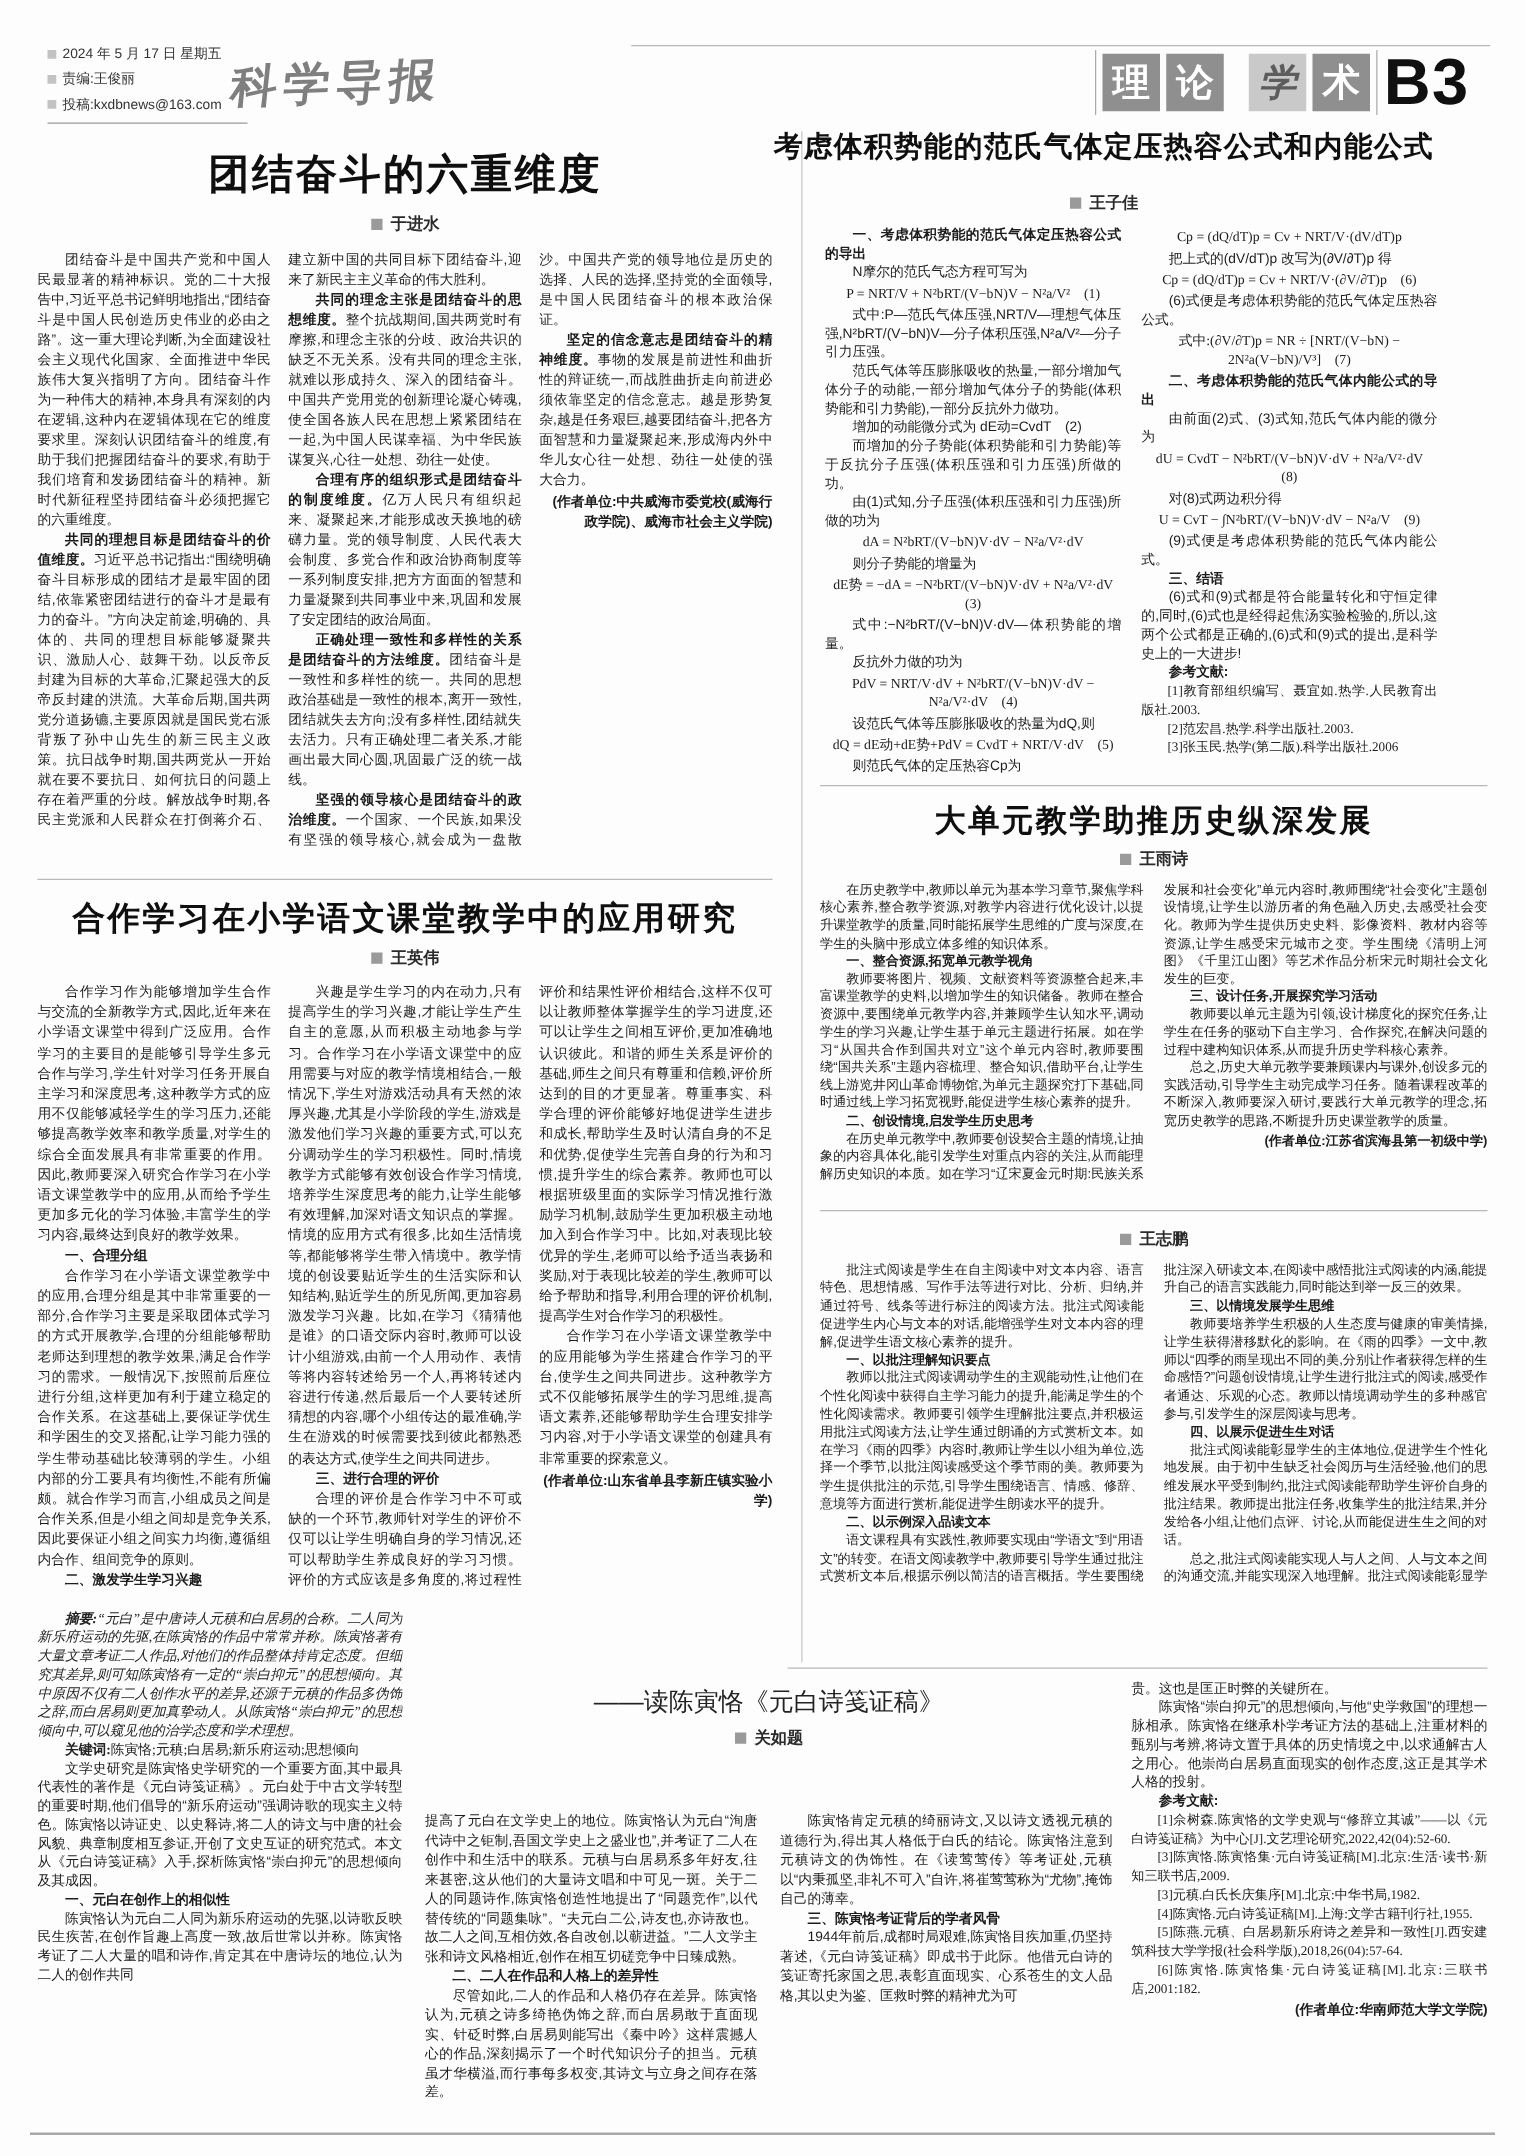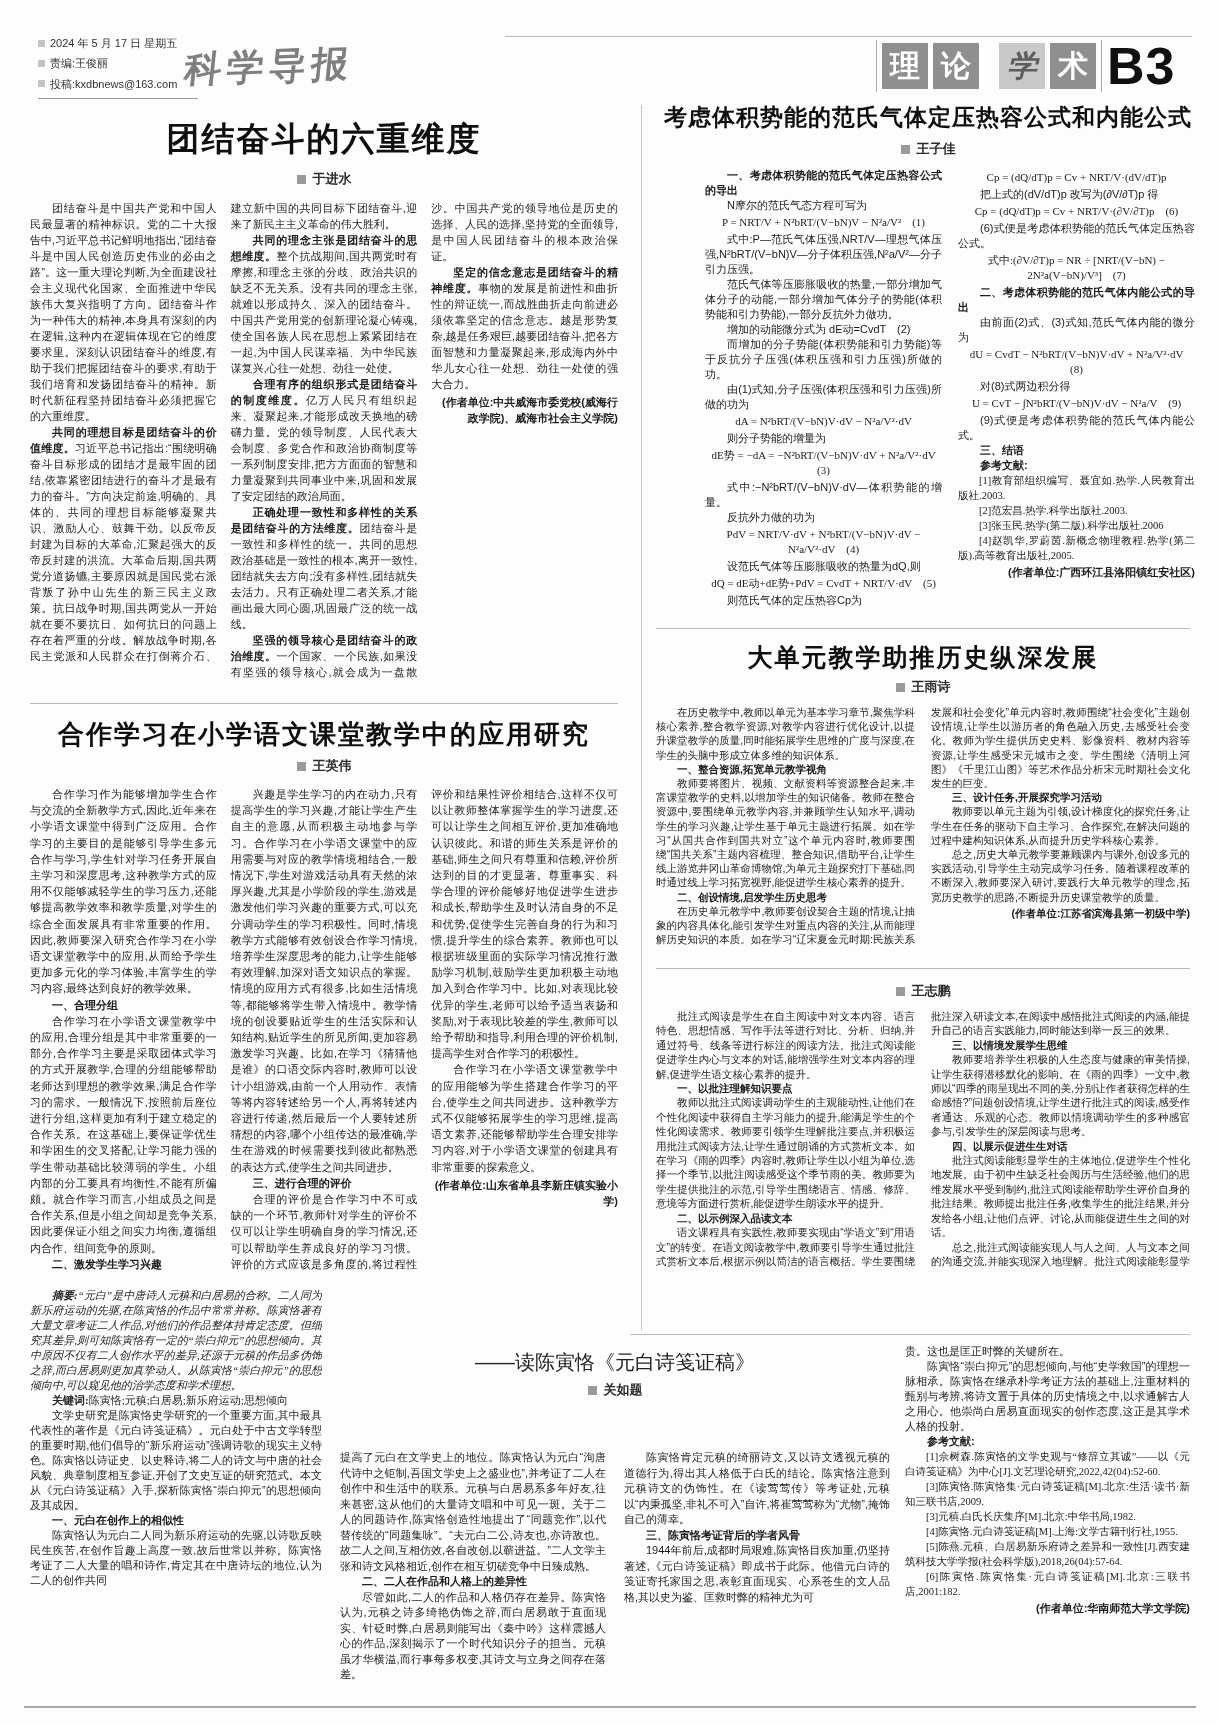--- a/index.html
+++ b/index.html
@@ -101,23 +101,23 @@
         <div class="para p"><span class="ld">共同的理想目标是团结奋斗的价值维度。</span><span>习近平总书记指出:“围绕明确奋斗目标形成的团结才是最牢固的团结,依靠紧密团结进行的奋斗才是最有力的奋斗。”方向决定前途,明确的、具体的、共同的理想目标能够凝聚共识、激励人心、鼓舞干劲。以反帝反封建为目标的大革命,汇聚起强大的反帝反封建的洪流。大革命后期,国共两党分道扬镳,主要原因就是国民党右派背叛了孙中山先生的新三民主义政策。抗日战争时期,国共两党从一开始就在要不要抗日、如何抗日的问题上存在着严重的分歧。解放战争时期,各民主党派和人民群众在打倒蒋介石、建立新中国的共同目标下团结奋斗,迎来了新民主主义革命的伟大胜利。</span></div>
         <div class="para p"><span class="ld">共同的理念主张是团结奋斗的思想维度。</span><span>整个抗战期间,国共两党时有摩擦,和理念主张的分歧、政治共识的缺乏不无关系。没有共同的理念主张,就难以形成持久、深入的团结奋斗。中国共产党用党的创新理论凝心铸魂,使全国各族人民在思想上紧紧团结在一起,为中国人民谋幸福、为中华民族谋复兴,心往一处想、劲往一处使。</span></div>
         <div class="para p"><span class="ld">合理有序的组织形式是团结奋斗的制度维度。</span><span>亿万人民只有组织起来、凝聚起来,才能形成改天换地的磅礴力量。党的领导制度、人民代表大会制度、多党合作和政治协商制度等一系列制度安排,把方方面面的智慧和力量凝聚到共同事业中来,巩固和发展了安定团结的政治局面。</span></div>
         <div class="para p"><span class="ld">正确处理一致性和多样性的关系是团结奋斗的方法维度。</span><span>团结奋斗是一致性和多样性的统一。共同的思想政治基础是一致性的根本,离开一致性,团结就失去方向;没有多样性,团结就失去活力。只有正确处理二者关系,才能画出最大同心圆,巩固最广泛的统一战线。</span></div>
         <div class="para p"><span class="ld">坚强的领导核心是团结奋斗的政治维度。</span><span>一个国家、一个民族,如果没有坚强的领导核心,就会成为一盘散沙。中国共产党的领导地位是历史的选择、人民的选择,坚持党的全面领导,是中国人民团结奋斗的根本政治保证。</span></div>
         <div class="para p"><span class="ld">坚定的信念意志是团结奋斗的精神维度。</span><span>事物的发展是前进性和曲折性的辩证统一,而战胜曲折走向前进必须依靠坚定的信念意志。越是形势复杂,越是任务艰巨,越要团结奋斗,把各方面智慧和力量凝聚起来,形成海内外中华儿女心往一处想、劲往一处使的强大合力。</span></div>
         <div class="para attr"><span>(作者单位:中共威海市委党校(威海行政学院)、威海市社会主义学院)</span></div>
       </div>
   </div>
 
-  <div class="pos" style="left:661px; top:102px; width:534px;">
+  <div class="pos" style="left:616px; top:102px; width:534px;">
     <div class="art-title" style="font-size:23px; line-height:30px; letter-spacing:1px;">考虑体积势能的范氏气体定压热容公式和内能公式</div>
-    <div class="byline" style="margin-top:8px;">
+    <div class="byline" style="margin-top:21px;">
       <span class="sq"></span>
       <span>王子佳</span>
     </div>
     <div class="flow flow-a2" style="margin-top:10px; height:452px;margin-left:44px;">
 
     <div class="para h"><span>一、考虑体积势能的范氏气体定压热容公式的导出</span></div>
         <div class="para p"><span>N摩尔的范氏气态方程可写为</span></div>
         <div class="para f"><span>P = NRT/V + N²bRT/(V−bN)V − N²a/V²　(1)</span></div>
         <div class="para p"><span>式中:P—范氏气体压强,NRT/V—理想气体压强,N²bRT/(V−bN)V—分子体积压强,N²a/V²—分子引力压强。</span></div>
         <div class="para p"><span>范氏气体等压膨胀吸收的热量,一部分增加气体分子的动能,一部分增加气体分子的势能(体积势能和引力势能),一部分反抗外力做功。</span></div>
@@ -138,20 +138,21 @@
         <div class="para f"><span>Cp = (dQ/dT)p = Cv + NRT/V·(∂V/∂T)p　(6)</span></div>
         <div class="para p"><span>(6)式便是考虑体积势能的范氏气体定压热容公式。</span></div>
         <div class="para f"><span>式中:(∂V/∂T)p = NR ÷ [NRT/(V−bN) − 2N²a(V−bN)/V³]　(7)</span></div>
         <div class="para h"><span>二、考虑体积势能的范氏气体内能公式的导出</span></div>
         <div class="para p"><span>由前面(2)式、(3)式知,范氏气体内能的微分为</span></div>
         <div class="para f"><span>dU = CvdT − N²bRT/(V−bN)V·dV + N²a/V²·dV　(8)</span></div>
         <div class="para p"><span>对(8)式两边积分得</span></div>
         <div class="para f"><span>U = CvT − ∫N²bRT/(V−bN)V·dV − N²a/V　(9)</span></div>
         <div class="para p"><span>(9)式便是考虑体积势能的范氏气体内能公式。</span></div>
         <div class="para h"><span>三、结语</span></div>
+        <div class="para p"><span>(6)式和(9)式都是符合能量转化和守恒定律的,同时,(6)式也是经得起焦汤实验检验的,所以,这两个公式都是正确的,(6)式和(9)式的提出,是科学史上的一大进步!</span></div>
         <div class="para refh"><span>参考文献:</span></div>
         <div class="para ref"><span>[1]教育部组织编写、聂宜如.热学.人民教育出版社.2003.</span></div>
         <div class="para ref"><span>[2]范宏昌.热学.科学出版社.2003.</span></div>
         <div class="para ref"><span>[3]张玉民.热学(第二版).科学出版社.2006</span></div>
         <div class="para ref"><span>[4]赵凯华,罗蔚茵.新概念物理教程.热学(第二版).高等教育出版社,2005.</span></div>
         <div class="para attr"><span>(作者单位:广西环江县洛阳镇红安社区)</span></div>
       </div>
   </div>
 
   <div class="pos" style="left:656px; top:640px; width:534px;">

